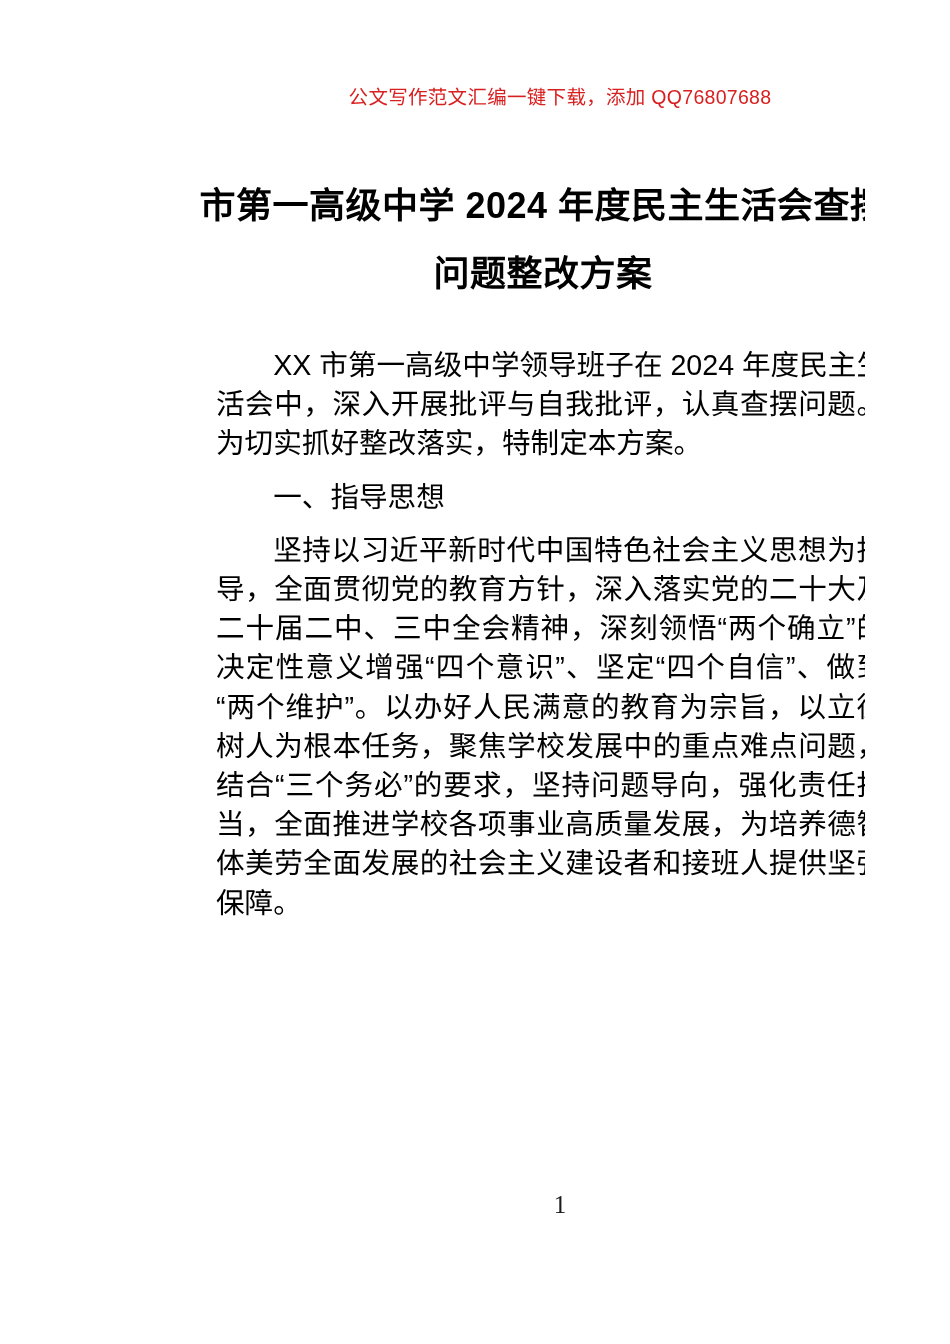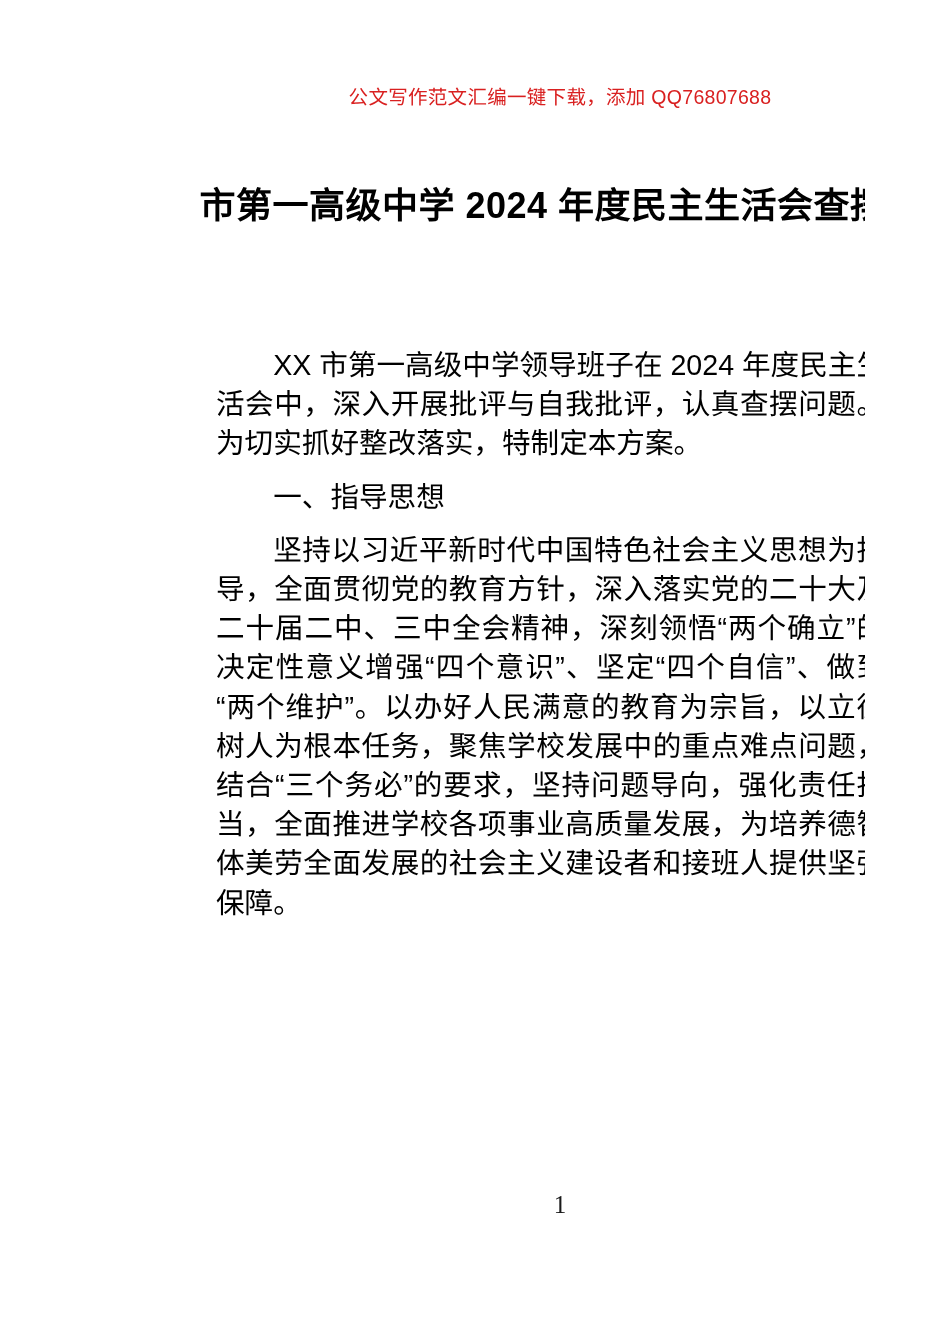--- a/index.html
+++ b/index.html
@@ -101,20 +101,21 @@
 </style>
 </head>
 <body>
 
 <div id="page">
 
   <div class="promo-header">公文写作范文汇编一键下载，添加 QQ76807688</div>
 
   <div class="doc-title">
     <span class="title-line">市第一高级中学 2024 年度民主生活会查摆</span>
+    <span class="title-line">问题整改方案</span>
   </div>
 
   <div class="doc-body" id="doc-body">
       <p class="">XX 市第一高级中学领导班子在 2024 年度民主生活会中，深入开展批评与自我批评，认真查摆问题。为切实抓好整改落实，特制定本方案。</p>
       <p class="heading">一、指导思想</p>
       <p class="">坚持以习近平新时代中国特色社会主义思想为指导，全面贯彻党的教育方针，深入落实党的二十大及二十届二中、三中全会精神，深刻领悟“两个确立”的决定性意义增强“四个意识”、坚定“四个自信”、做到“两个维护”。以办好人民满意的教育为宗旨，以立德树人为根本任务，聚焦学校发展中的重点难点问题，结合“三个务必”的要求，坚持问题导向，强化责任担当，全面推进学校各项事业高质量发展，为培养德智体美劳全面发展的社会主义建设者和接班人提供坚强保障。</p>
     </div>
 
   <div class="page-number">1</div>
 

